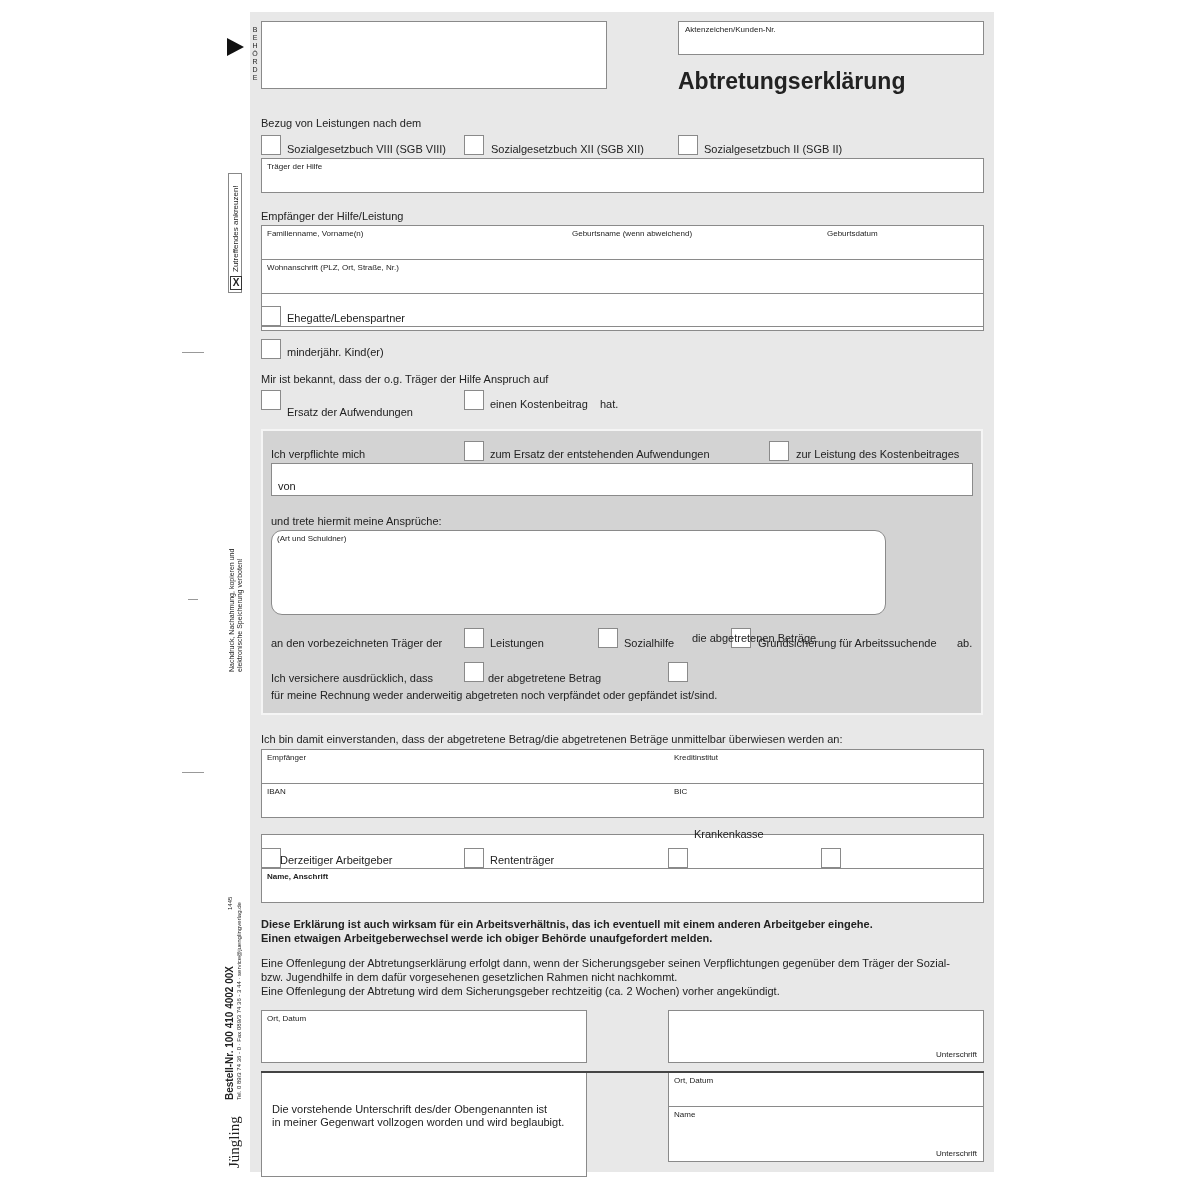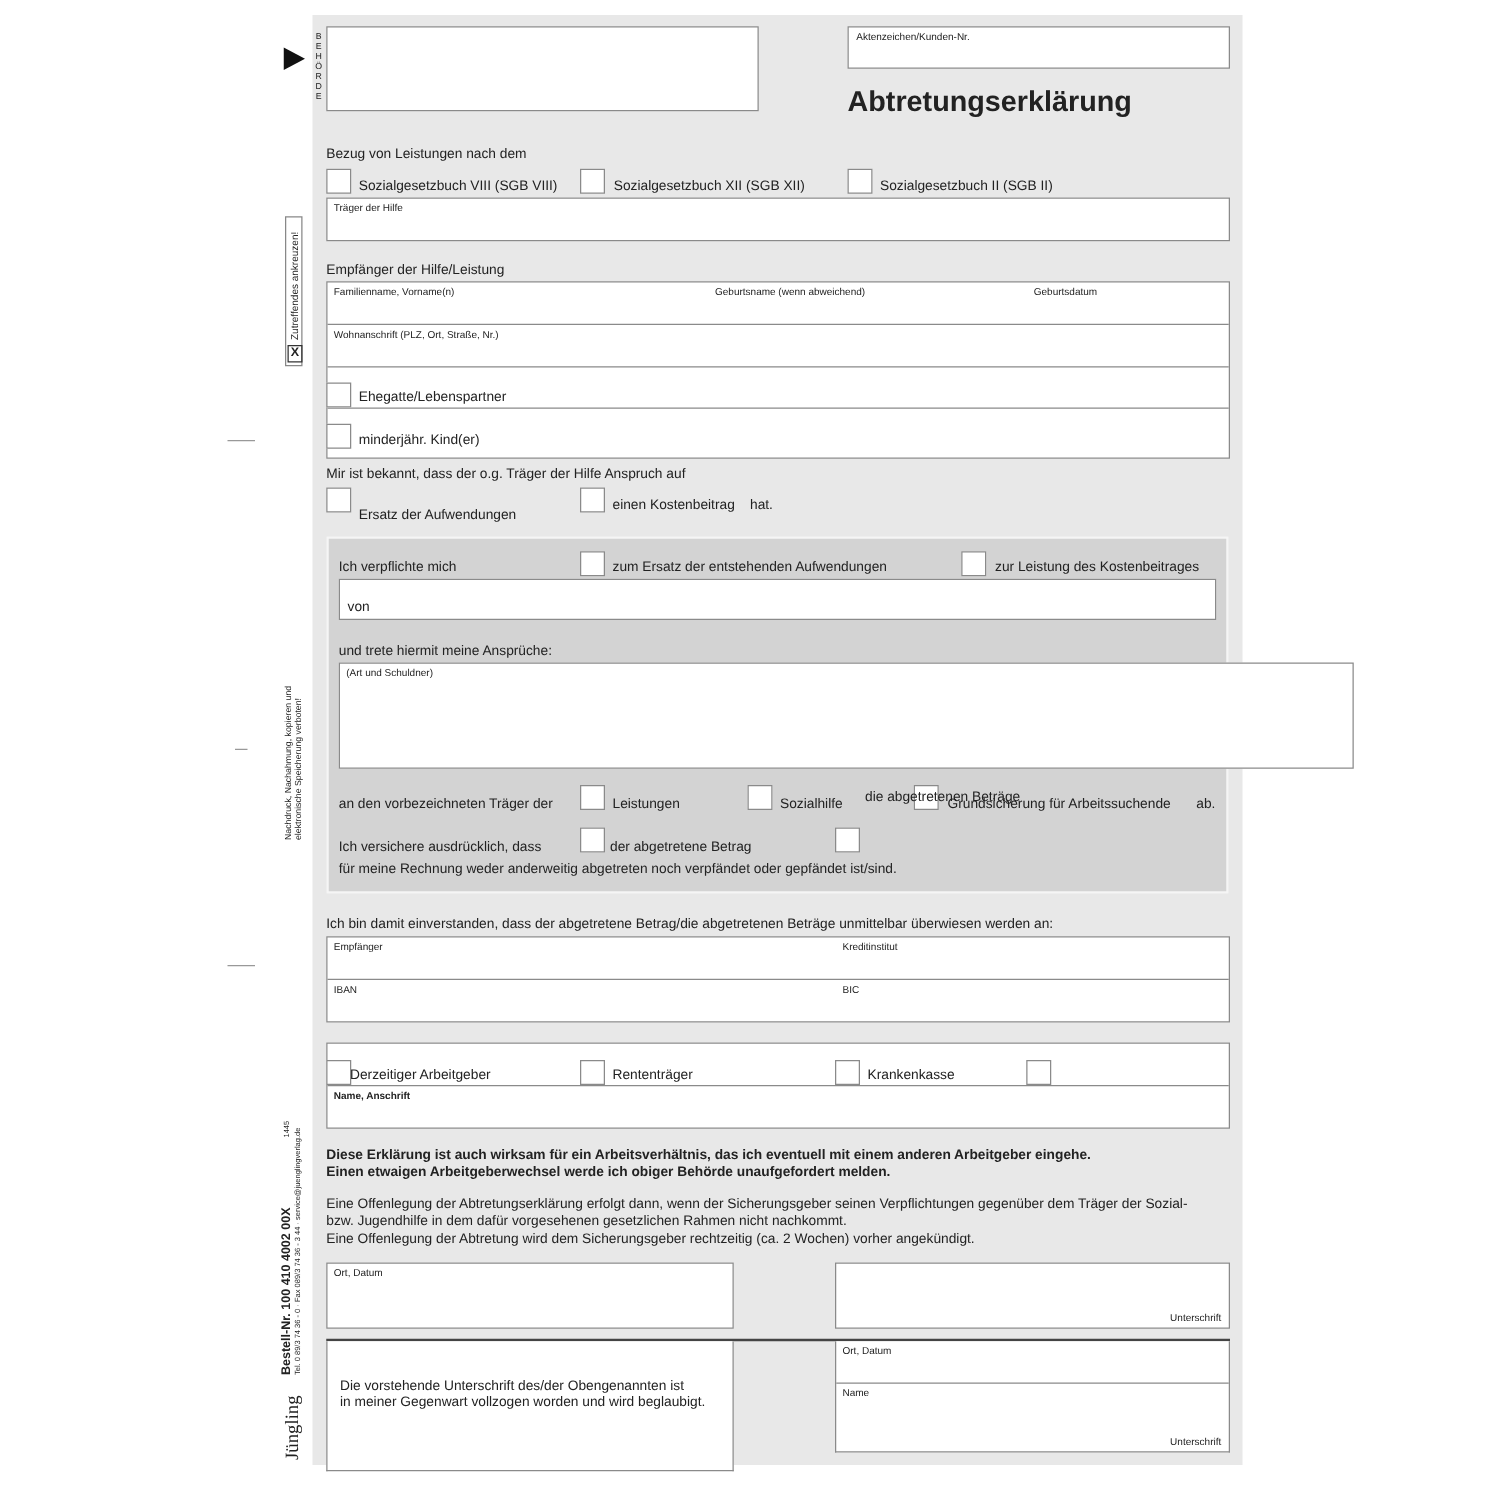--- a/index.html
+++ b/index.html
@@ -51,21 +51,21 @@
 <div class="cb" style="left:464px;top:135px;"></div>
 <div class="abs t11" style="left:491px;top:143px;">Sozialgesetzbuch XII (SGB XII)</div>
 <div class="cb" style="left:678px;top:135px;"></div>
 <div class="abs t11" style="left:704px;top:143px;">Sozialgesetzbuch II (SGB II)</div>
 
 <div class="box" style="left:261px;top:158px;width:723px;height:35px;">
   <span class="lbl" style="left:5px;top:3px;">Träger der Hilfe</span>
 </div>
 
 <div class="abs t11" style="left:261px;top:210px;">Empfänger der Hilfe/Leistung</div>
-<div class="box" style="left:261px;top:225px;width:723px;height:142px;">
+<div class="box" style="left:261px;top:225px;width:723px;height:106px;">
   <span class="lbl" style="left:5px;top:3px;">Familienname, Vorname(n)</span>
   <span class="lbl" style="left:310px;top:3px;">Geburtsname (wenn abweichend)</span>
   <span class="lbl" style="left:565px;top:3px;">Geburtsdatum</span>
   <div class="hline" style="left:0;top:33px;width:721px;"></div>
   <span class="lbl" style="left:5px;top:37px;">Wohnanschrift (PLZ, Ort, Straße, Nr.)</span>
   <div class="hline" style="left:0;top:67px;width:721px;"></div>
   <div class="hline" style="left:0;top:100px;width:721px;"></div>
 </div>
 <div class="abs" style="left:262px;top:238px;width:300px;height:20px;"></div>
 <div class="abs" style="left:570px;top:238px;width:240px;height:20px;"></div>
@@ -88,21 +88,21 @@
 <div class="cb" style="left:464px;top:441px;"></div>
 <div class="abs t11" style="left:490px;top:448px;">zum Ersatz der entstehenden Aufwendungen</div>
 <div class="cb" style="left:769px;top:441px;"></div>
 <div class="abs t11" style="left:796px;top:448px;">zur Leistung des Kostenbeitrages</div>
 
 <div class="box" style="left:271px;top:463px;width:702px;height:33px;">
   <span class="abs t11" style="left:6px;top:16px;">von</span>
 </div>
 
 <div class="abs t11" style="left:271px;top:515px;">und trete hiermit meine Ansprüche:</div>
-<div class="box" style="left:271px;top:530px;width:812px;height:85px;">
+<div class="box" style="left:271px;top:530px;width:615px;height:85px;border-radius:11px;">
   <span class="lbl" style="left:5px;top:3px;">(Art und Schuldner)</span>
 </div>
 
 <div class="abs t11" style="left:271px;top:637px;">an den vorbezeichneten Träger der</div>
 <div class="cb" style="left:464px;top:628px;"></div>
 <div class="abs t11" style="left:490px;top:637px;">Leistungen</div>
 <div class="cb" style="left:598px;top:628px;"></div>
 <div class="abs t11" style="left:624px;top:637px;">Sozialhilfe</div>
 <div class="cb" style="left:731px;top:628px;"></div>
 <div class="abs t11" style="left:758px;top:637px;">Grundsicherung für Arbeitssuchende</div>
@@ -130,21 +130,21 @@
 
 <div class="box" style="left:261px;top:834px;width:723px;height:69px;">
   <div class="hline" style="left:0;top:33px;width:721px;"></div>
   <span class="lbl" style="left:5px;top:37px;font-weight:bold;">Name, Anschrift</span>
 </div>
 <div class="cb" style="left:261px;top:848px;"></div>
 <div class="abs t11" style="left:280px;top:854px;">Derzeitiger Arbeitgeber</div>
 <div class="cb" style="left:464px;top:848px;"></div>
 <div class="abs t11" style="left:490px;top:854px;">Rententräger</div>
 <div class="cb" style="left:668px;top:848px;"></div>
-<div class="abs t11" style="left:694px;top:854px;">Krankenkasse</div>
+<div class="abs t11" style="left:694px;top:828px;">Krankenkasse</div>
 <div class="cb" style="left:821px;top:848px;"></div>
 <div class="abs" style="left:262px;top:882px;width:720px;height:20px;"></div>
 
 <div class="abs t11" style="left:261px;top:918px;font-weight:bold;">Diese Erklärung ist auch wirksam für ein Arbeitsverhältnis, das ich eventuell mit einem anderen Arbeitgeber eingehe.</div>
 <div class="abs t11" style="left:261px;top:932px;font-weight:bold;">Einen etwaigen Arbeitgeberwechsel werde ich obiger Behörde unaufgefordert melden.</div>
 <div class="abs t11" style="left:261px;top:957px;">Eine Offenlegung der Abtretungserklärung erfolgt dann, wenn der Sicherungsgeber seinen Verpflichtungen gegenüber dem Träger der Sozial-</div>
 <div class="abs t11" style="left:261px;top:971px;">bzw. Jugendhilfe in dem dafür vorgesehenen gesetzlichen Rahmen nicht nachkommt.</div>
 <div class="abs t11" style="left:261px;top:985px;">Eine Offenlegung der Abtretung wird dem Sicherungsgeber rechtzeitig (ca. 2 Wochen) vorher angekündigt.</div>
 
 <div class="box" style="left:261px;top:1010px;width:326px;height:53px;">

